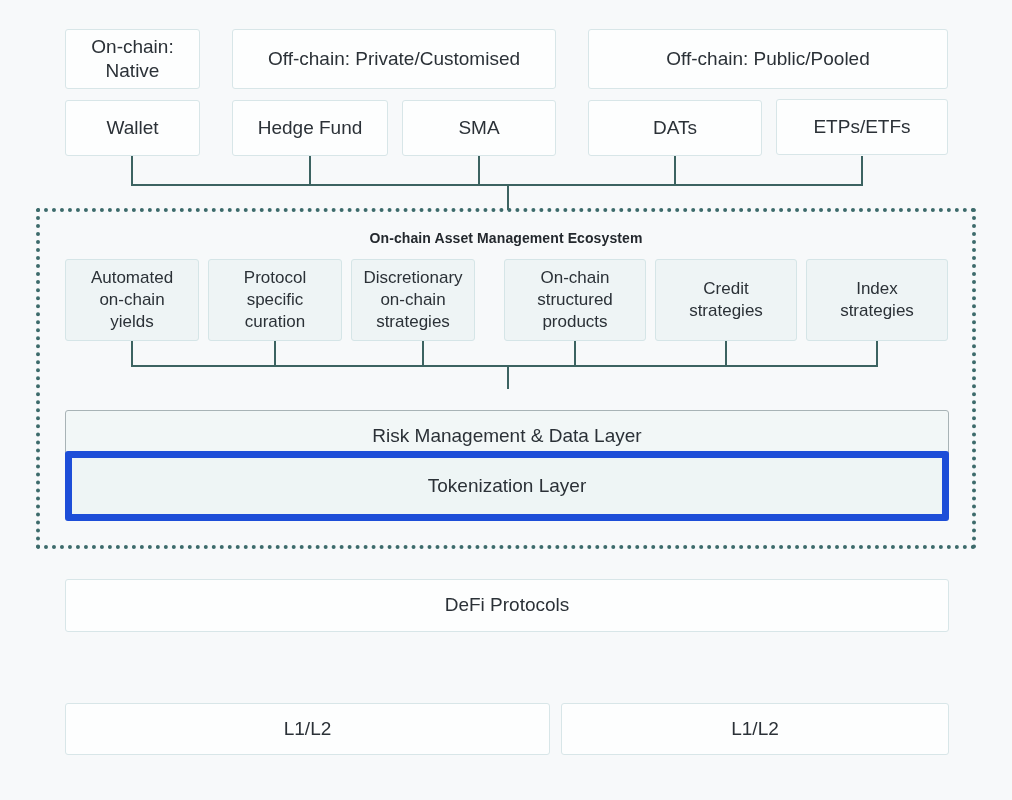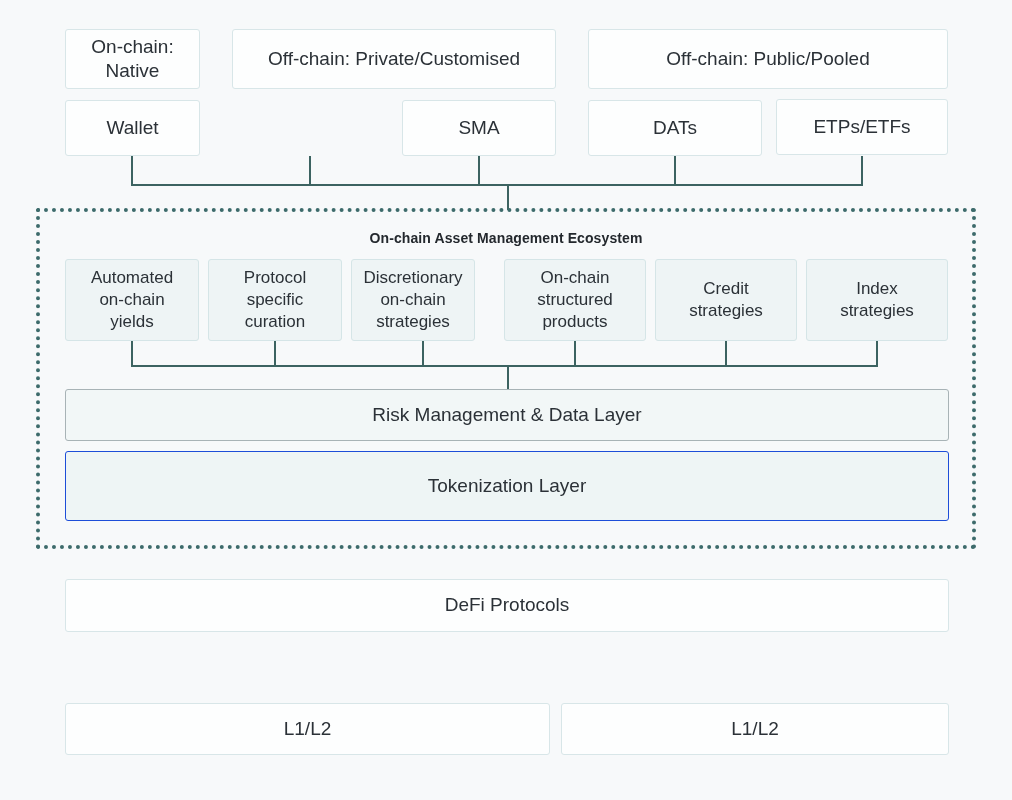--- a/index.html
+++ b/index.html
@@ -47,24 +47,25 @@
     border: 1px solid #d5e5e7;
     font-size: 17px;
     color: #2b3137;
   }
 
   
   .node.layer-strong {
     background: #f2f7f7;
     border: 1px solid #a8b3b6;
     font-size: 19px;
+    margin-top: 21px;
   }
   .node.layer-soft {
     background: #eef5f5;
-    border: 1px solid #1d4ed8;
+    border: 7px solid #1d4ed8;
     font-size: 19px;
   }
 
   
   #ecosystem-box {
     position: absolute;
     left: 36px;
     top: 208px;
     width: 940px;
     height: 341px;
@@ -100,20 +101,21 @@
 
   <div class="node plain" style="left:232px; top:29px; width:324px; height:60px;">Off-chain: Private/Customised</div>
 
   <div class="node plain" style="left:65px; top:29px; width:135px; height:60px;">On-chain:
 Native</div>
 
   <div class="node plain" style="left:588px; top:29px; width:360px; height:60px;">Off-chain: Public/Pooled</div>
 
   <div class="node plain" style="left:65px; top:100px; width:135px; height:56px;">Wallet</div>
 
+  <div class="node plain" style="left:232px; top:100px; width:156px; height:56px;">Hedge Fund</div>
 
   <div class="node plain" style="left:402px; top:100px; width:154px; height:56px;">SMA</div>
 
   <div class="node plain" style="left:588px; top:100px; width:174px; height:56px;">DATs</div>
 
   <div class="node plain" style="left:776px; top:99px; width:172px; height:56px;">ETPs/ETFs</div>
 
   <div class="conn v" style="left:131px; top:156px; height:30px;"></div>
   <div class="conn v" style="left:309px; top:156px; height:30px;"></div>
   <div class="conn v" style="left:478px; top:156px; height:30px;"></div>

